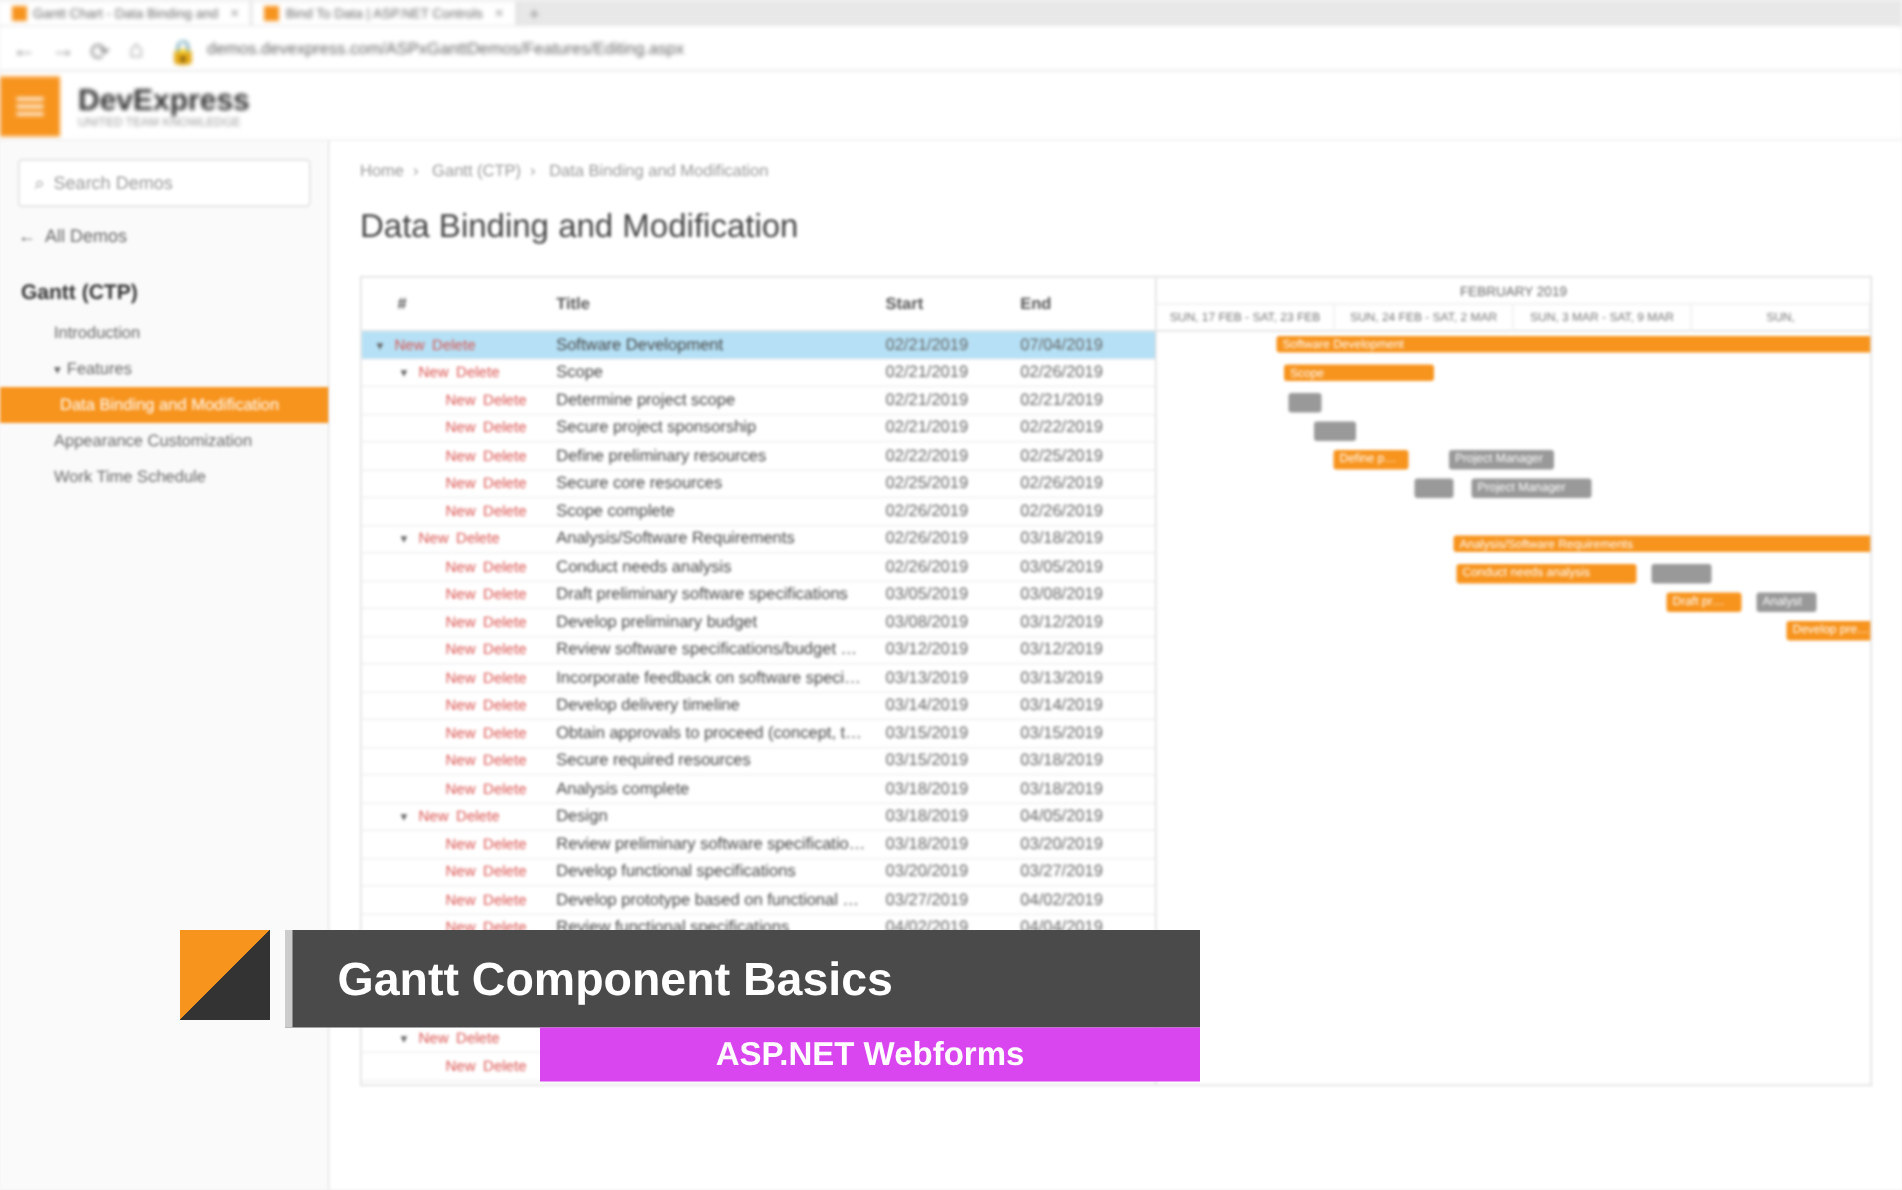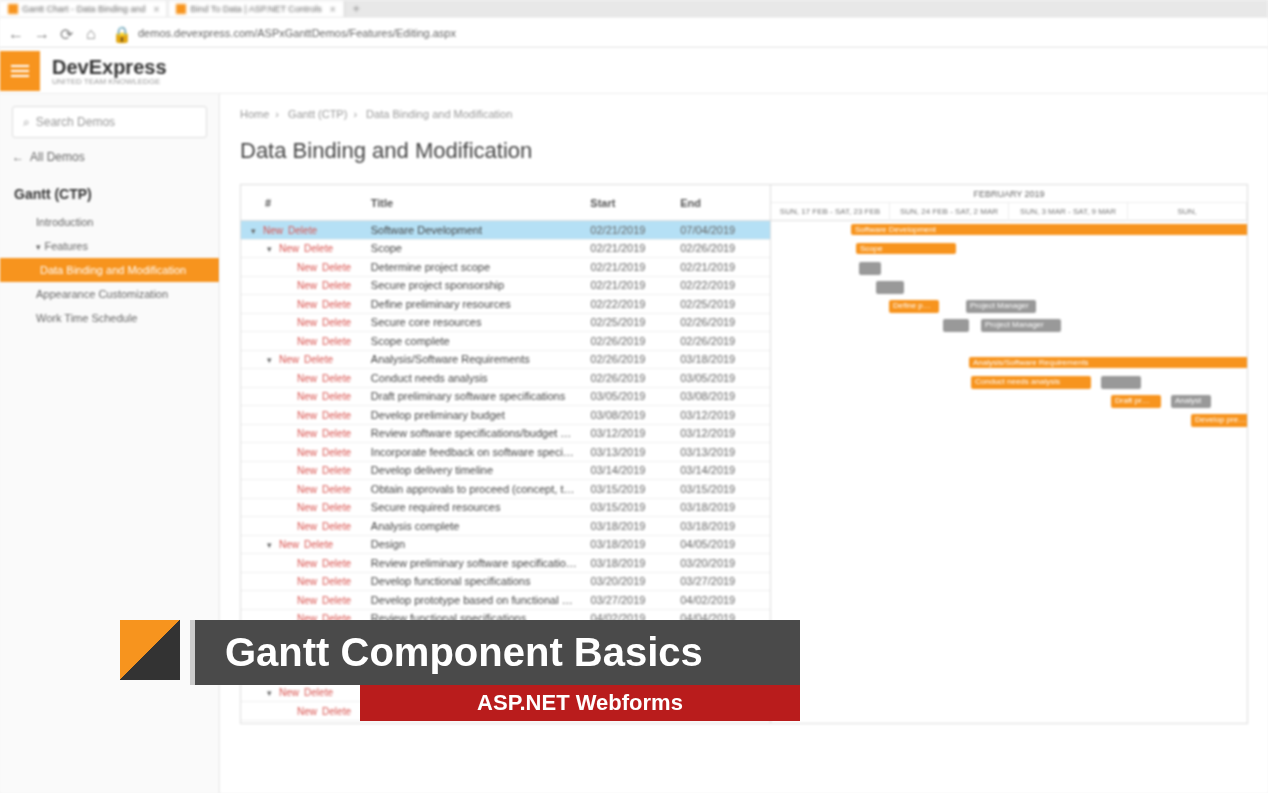--- a/index.html
+++ b/index.html
@@ -72,22 +72,22 @@
 
 .timeline-body { position: relative; }
 .bar { position: absolute; height: 13px; background: #f7941e; border-radius: 2px; font-size: 8px; color: #fff; padding: 1px 4px; overflow: hidden; white-space: nowrap; }
 .bar.grey { background: #999; }
 .bar.summary { background: #f7941e; height: 11px; }
 
 
 .overlay { position: absolute; left: 120px; top: 620px; filter: none; z-index: 50; }
 .overlay-icon { position: absolute; left: 0; top: 0; width: 60px; height: 60px; background: linear-gradient(135deg, #f7941e 0%, #f7941e 50%, #333 50%, #333 100%); }
 .overlay-title-bar { position: absolute; left: 70px; top: 0; width: 610px; height: 65px; background: #4a4a4a; border-left: 5px solid #ccc; display: flex; align-items: center; padding-left: 30px; }
-.overlay-title { font-size: 40px; font-weight: bold; color: #fff; }
-.overlay-sub-bar { position: absolute; left: 240px; top: 65px; width: 440px; height: 36px; background: #b91c1c; display: flex; align-items: center; justify-content: center; }
+.overlay-title { font-size: 31px; font-weight: bold; color: #fff; }
+.overlay-sub-bar { position: absolute; left: 240px; top: 65px; width: 440px; height: 36px; background: #d946ef; display: flex; align-items: center; justify-content: center; }
 .overlay-sub { font-size: 22px; font-weight: bold; color: #fff; }
 </style>
 </head>
 <body>
 
 <div class="browser-top">
   <div class="tab">
     <span class="tab-icon"></span>
     <span>Gantt Chart - Data Binding and</span>
     <span class="tab-close">×</span>

